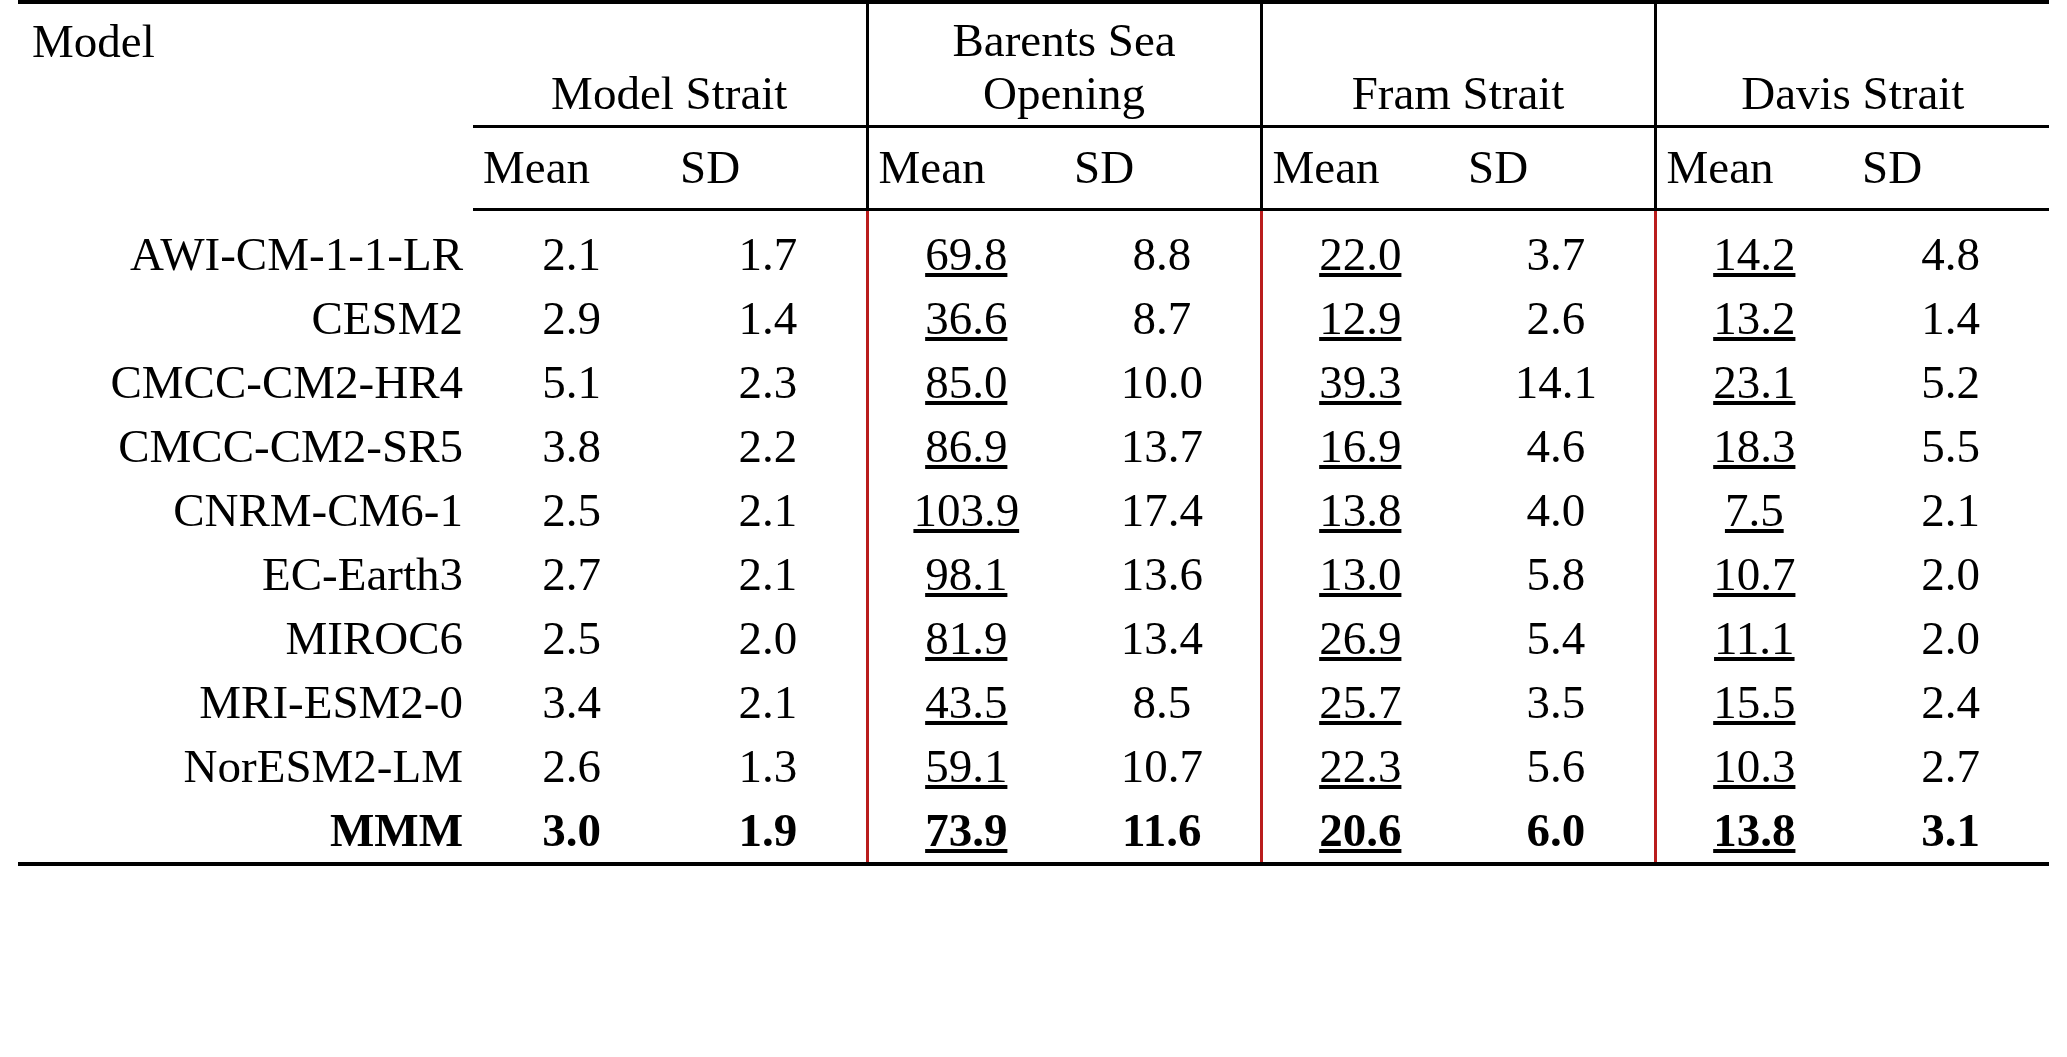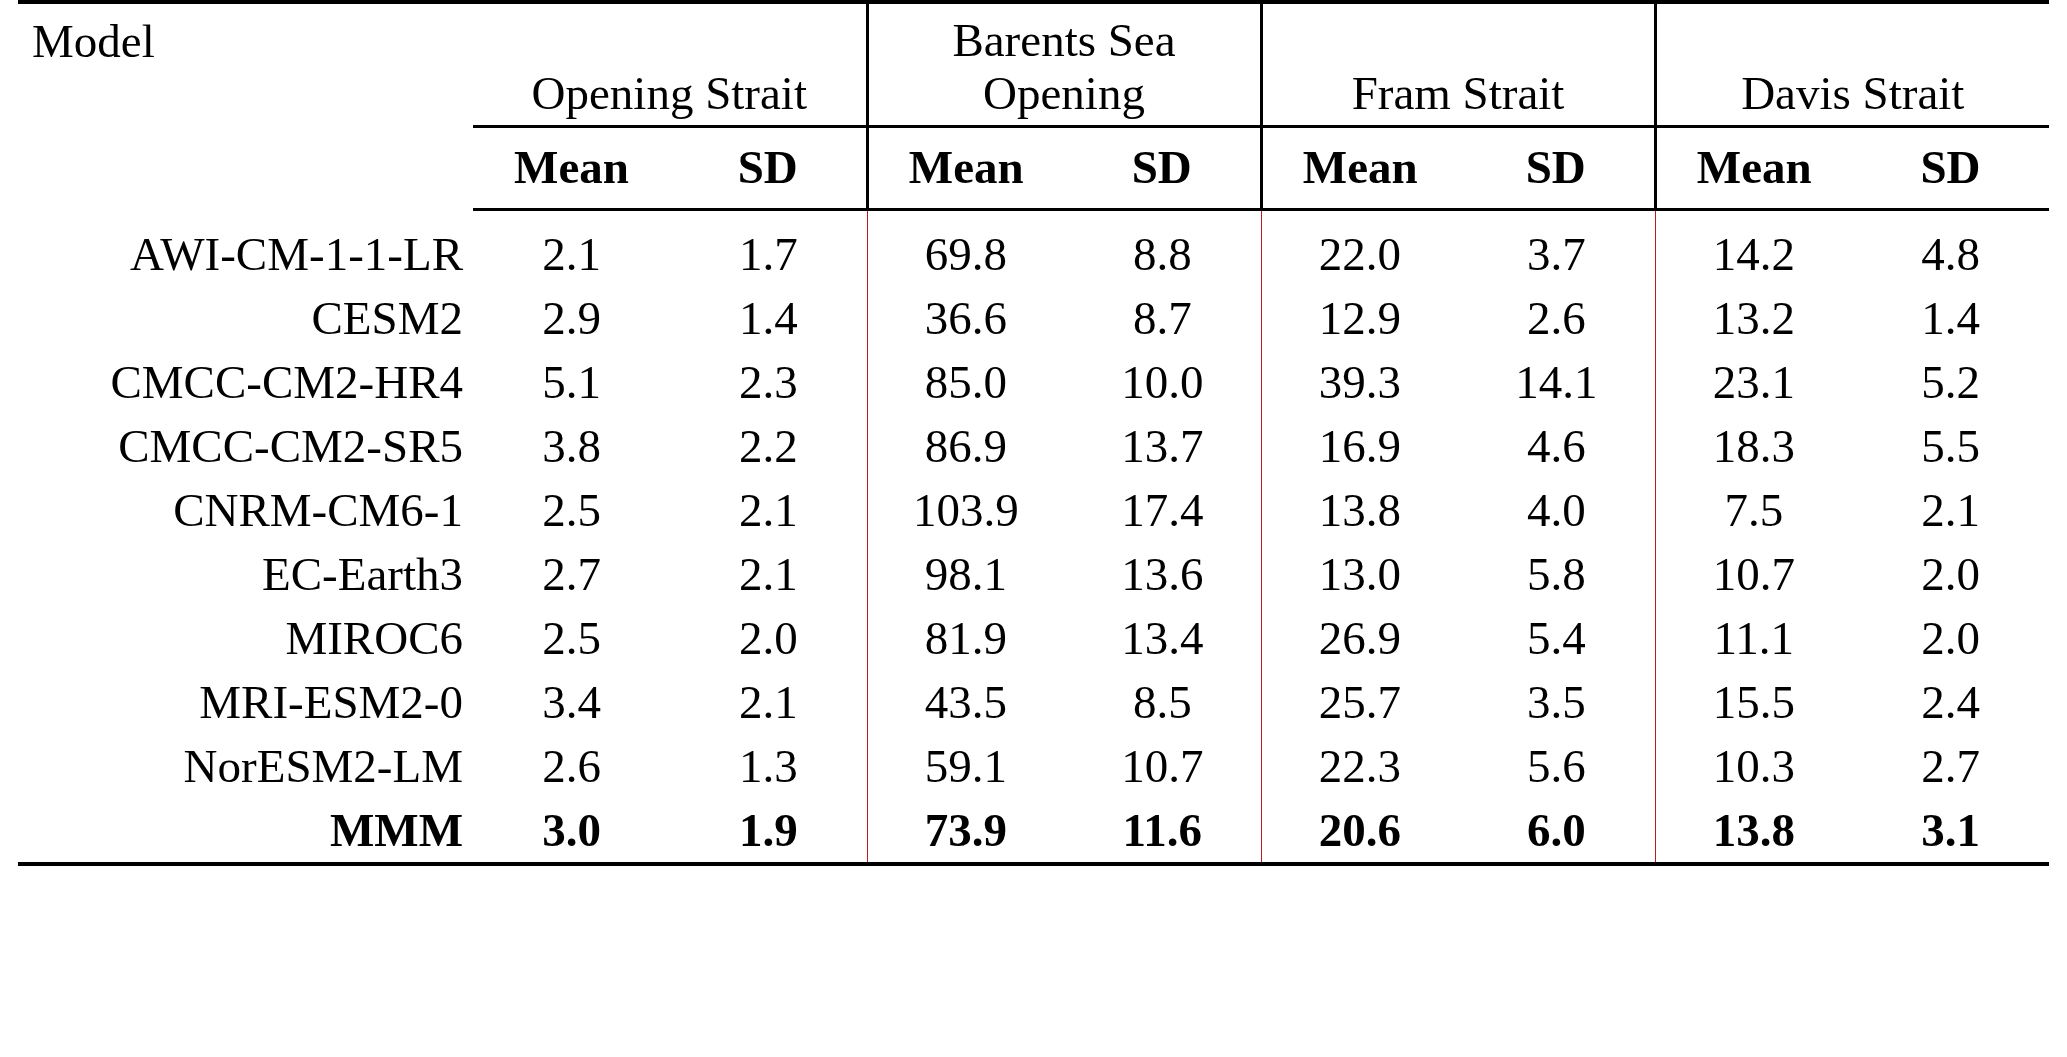--- a/index.html
+++ b/index.html
@@ -42,23 +42,22 @@
   }
   .grp-head {
     text-align: center;
     line-height: 1.12;
     padding: 10px 10px 6px 10px;
   }
   .grp-head.with-left-rule {
     border-left: 3px solid #000;
   }
   .sub-head {
-    text-align: center;
+    text-align: left;
     padding: 12px 10px 14px 10px;
-    font-weight: bold;
   }
   .sub-head.with-left-rule {
     border-left: 3px solid #000;
   }
   .model-head {
     text-align: left;
     padding: 10px 10px 6px 14px;
     vertical-align: top;
   }
   .underline-cell {
@@ -67,21 +66,22 @@
   td.model-cell {
     text-align: right;
     padding: 5px 10px 5px 14px;
     white-space: nowrap;
   }
   td.num {
     text-align: center;
     padding: 5px 10px 5px 10px;
   }
   td.num.with-left-rule {
-    border-left: 1px solid #b91c1c;
+    border-left: 3px solid #b91c1c;
+    text-decoration: underline;
   }
   tr.mmm-row td {
     font-weight: bold;
   }
   tr.first-data td {
     padding-top: 16px;
   }
   col.c-model { width: 455px; }
   col.c-num  { width: 197px; }
 </style>
@@ -97,21 +97,21 @@
       <col class="c-num">
         <col class="c-num">
       <col class="c-num">
         <col class="c-num">
       <col class="c-num">
         <col class="c-num">
     </colgroup>
     <thead>
       <tr class="toprule">
         <th class="model-head" rowspan="2">Model</th>
-        <th class="grp-head underline-cell" colspan="2">Opening Strait</th>
+        <th class="grp-head underline-cell" colspan="2">Model Strait</th>
         <th class="grp-head underline-cell with-left-rule" colspan="2">Barents Sea Opening</th>
         <th class="grp-head underline-cell with-left-rule" colspan="2">Fram Strait</th>
         <th class="grp-head underline-cell with-left-rule" colspan="2">Davis Strait</th>
       </tr>
       <tr class="midrule-full">
         <th class="sub-head">Mean</th>
         <th class="sub-head">SD</th>
         <th class="sub-head with-left-rule">Mean</th>
         <th class="sub-head">SD</th>
         <th class="sub-head with-left-rule">Mean</th>

